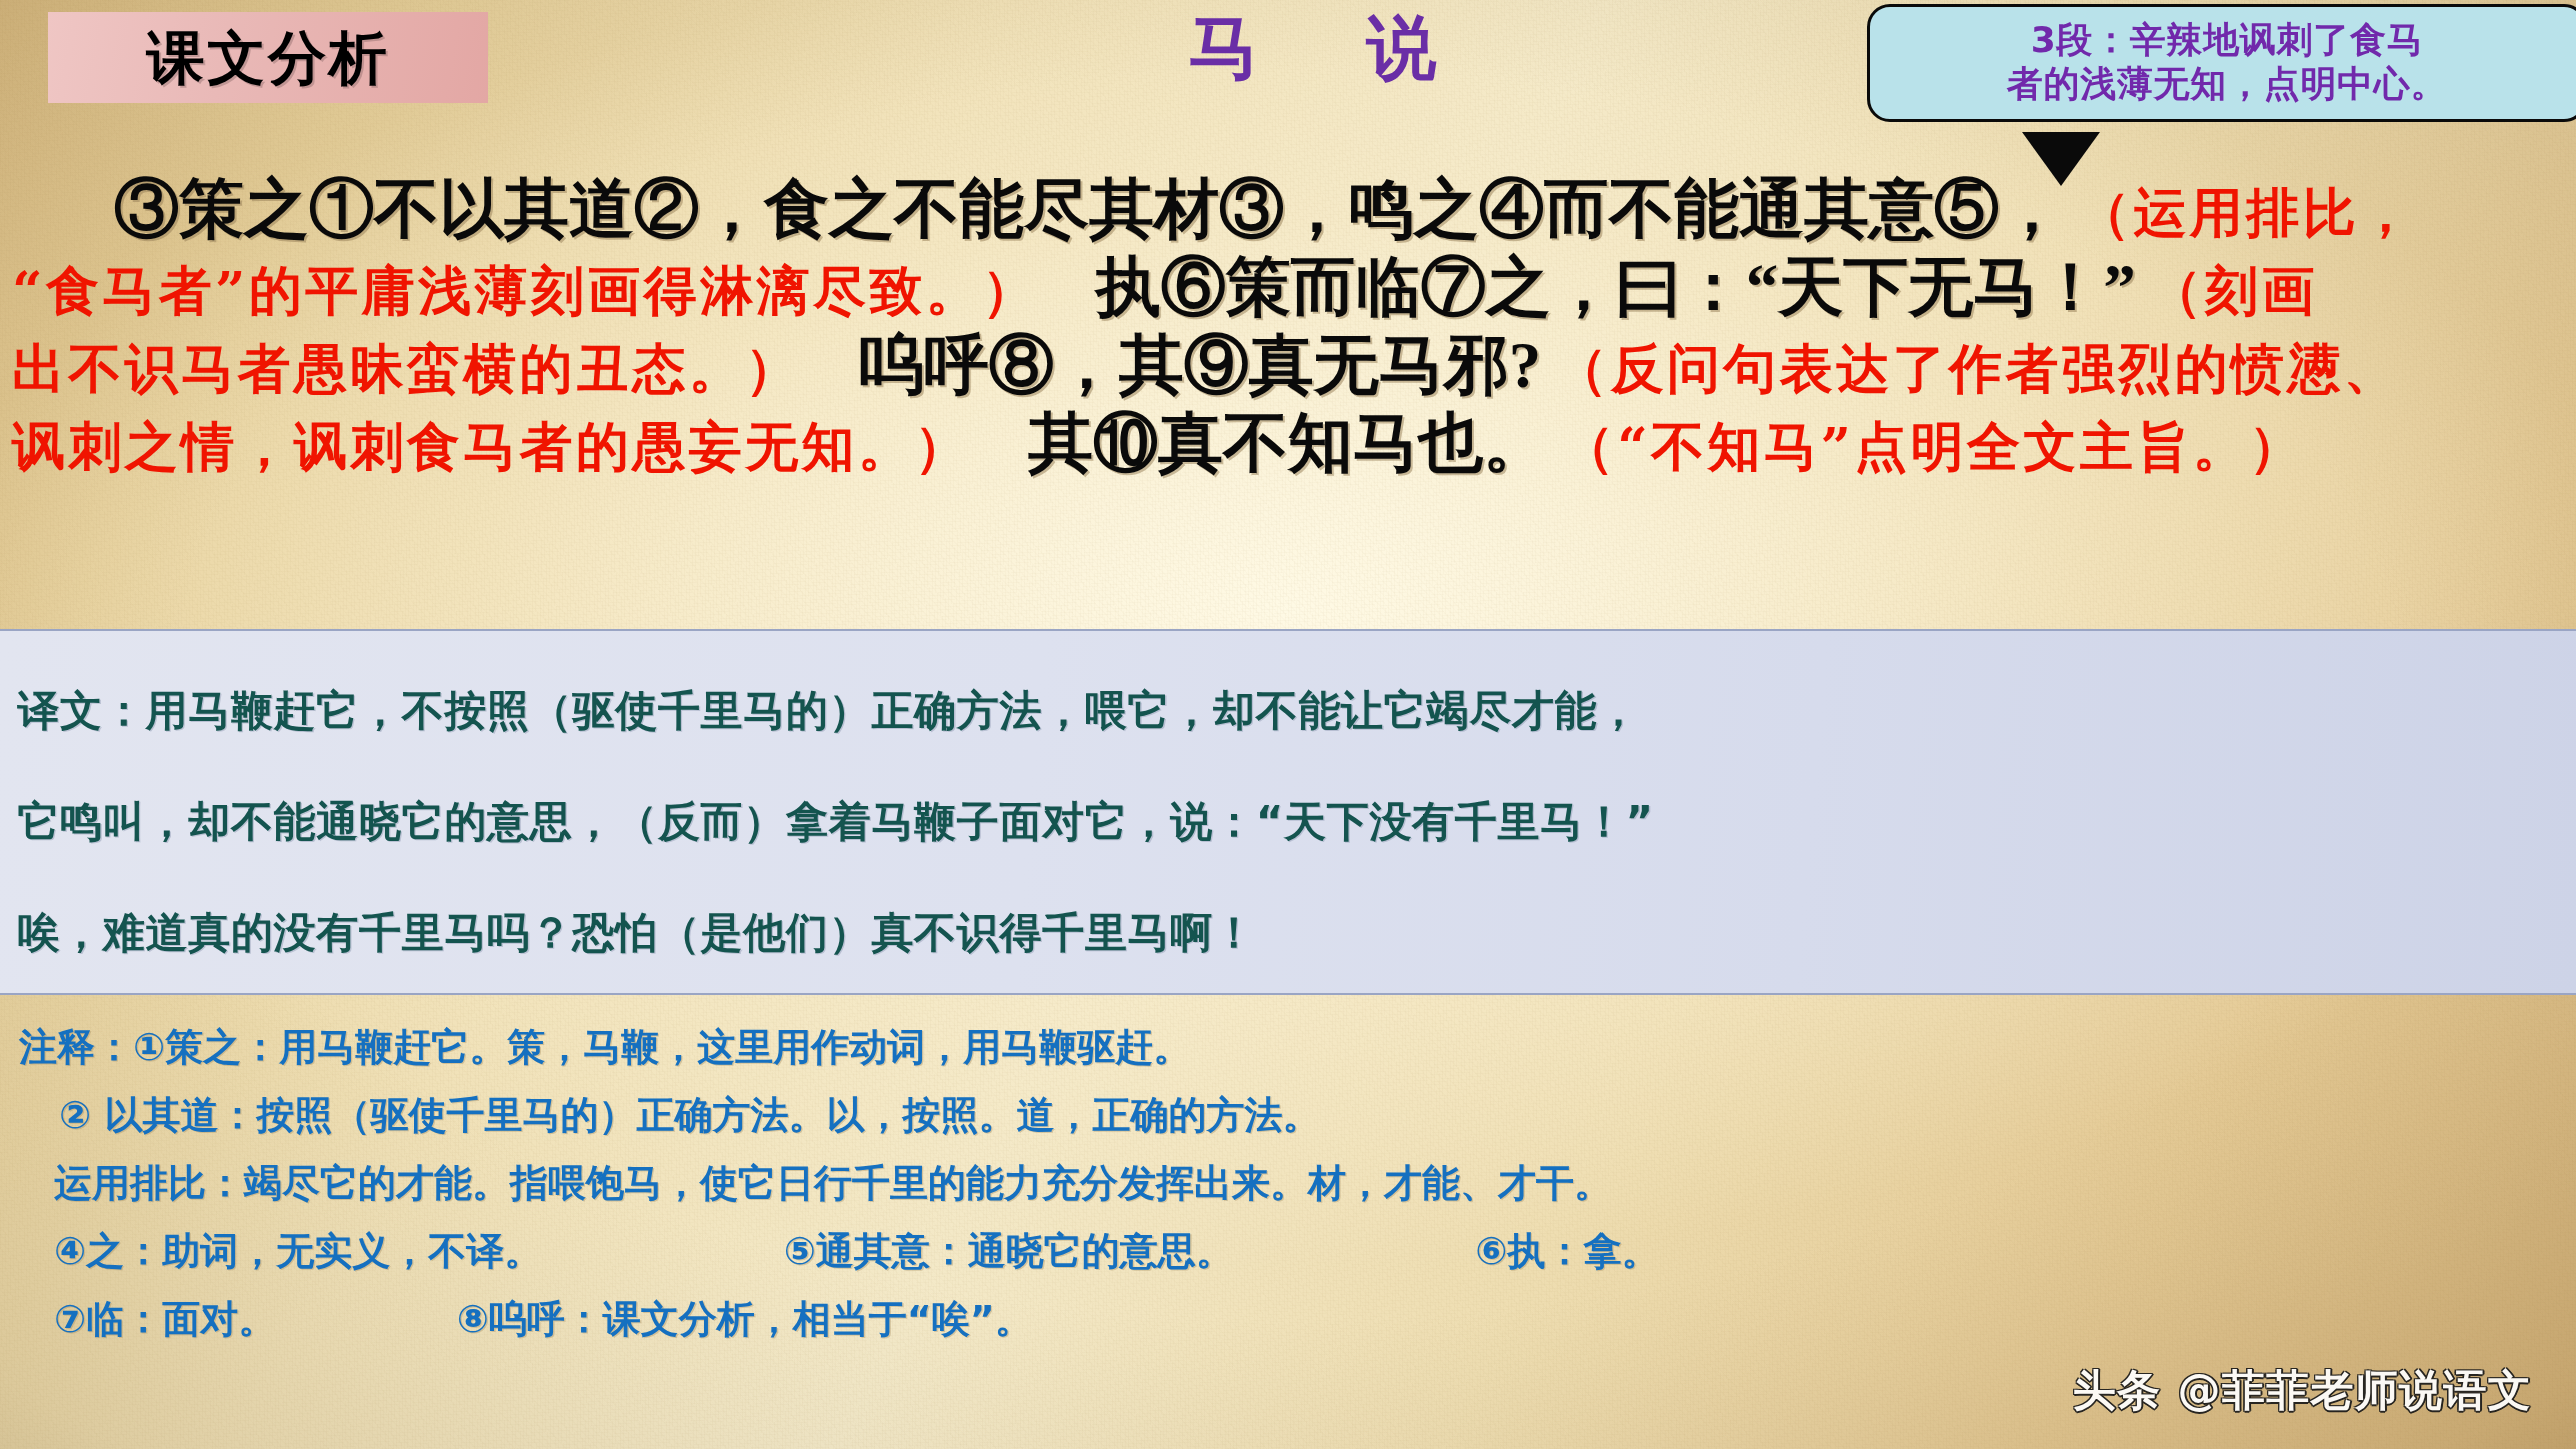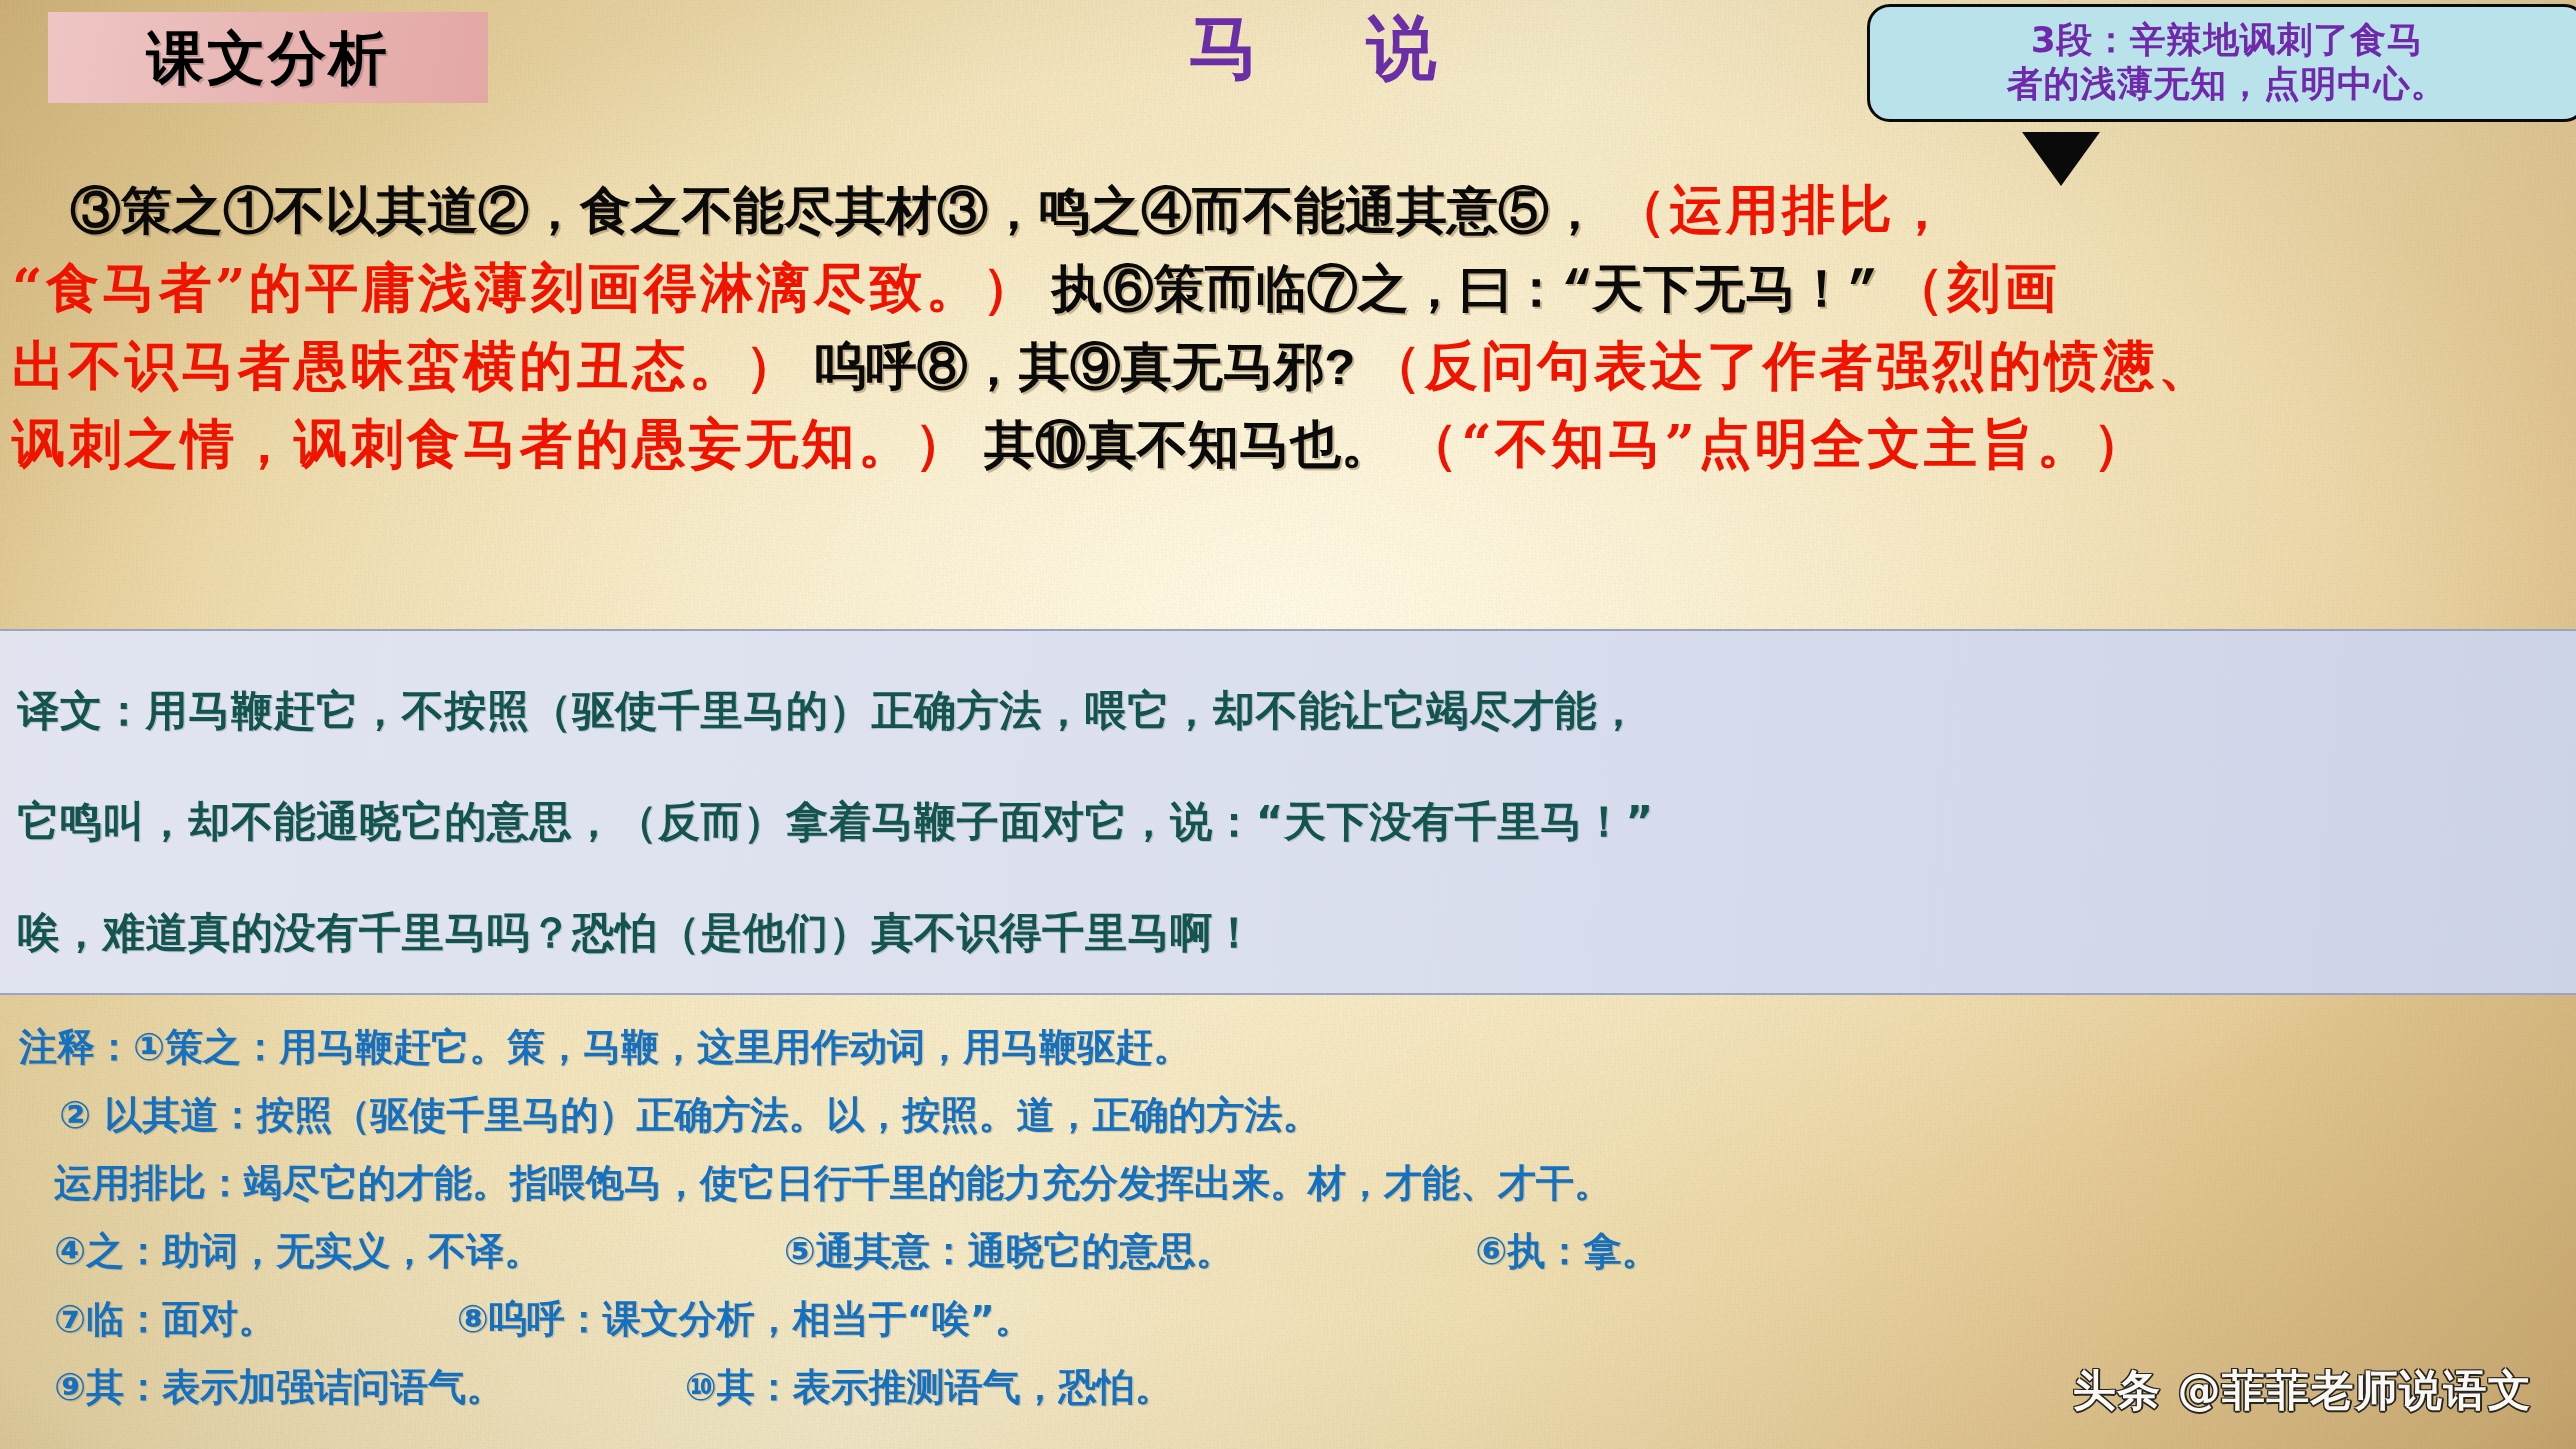--- a/index.html
+++ b/index.html
@@ -133,25 +133,26 @@
     box-sizing: border-box;
   }
   .cline {
     font-size: 47px;
     line-height: 72px;
     white-space: nowrap;
     letter-spacing: 0px;
   }
   .cline.indent { padding-left: 58px; }
   .han {
-    font-family: Liberation Mono, monospace;
+    font-family: Liberation Serif, serif;
     font-weight: 700;
     color: #0a0a0a;
     text-shadow: 2px 2px 0 rgba(150,125,85,0.5);
-    font-size: 51px;
+    font-size: 65px;
+    margin-left: 44px;
   }
   .note {
     font-family: "DejaVu Serif", "Liberation Serif", serif;
     font-weight: 700;
     color: #f01400;
     font-size: 53px;
     letter-spacing: 3.4px;
   }
 
   
@@ -277,21 +278,16 @@
     <span class="gap-lg"></span>
     <span>⑤通其意：通晓它的意思。</span>
     <span class="gap-lg"></span>
     <span>⑥执：拿。</span>
   </div>
   <div class="aline ind2">
     <span>⑦临：面对。</span>
     <span class="gap-md"></span>
     <span>⑧呜呼：课文分析，相当于“唉”。</span>
   </div>
-  <div class="aline ind2">
-    <span>⑨其：表示加强诘问语气。</span>
-    <span class="gap-md"></span>
-    <span>⑩其：表示推测语气，恐怕。</span>
-  </div>
 </div>
 
 <div class="watermark">头条 @菲菲老师说语文</div>
 
 
 </body></html>

